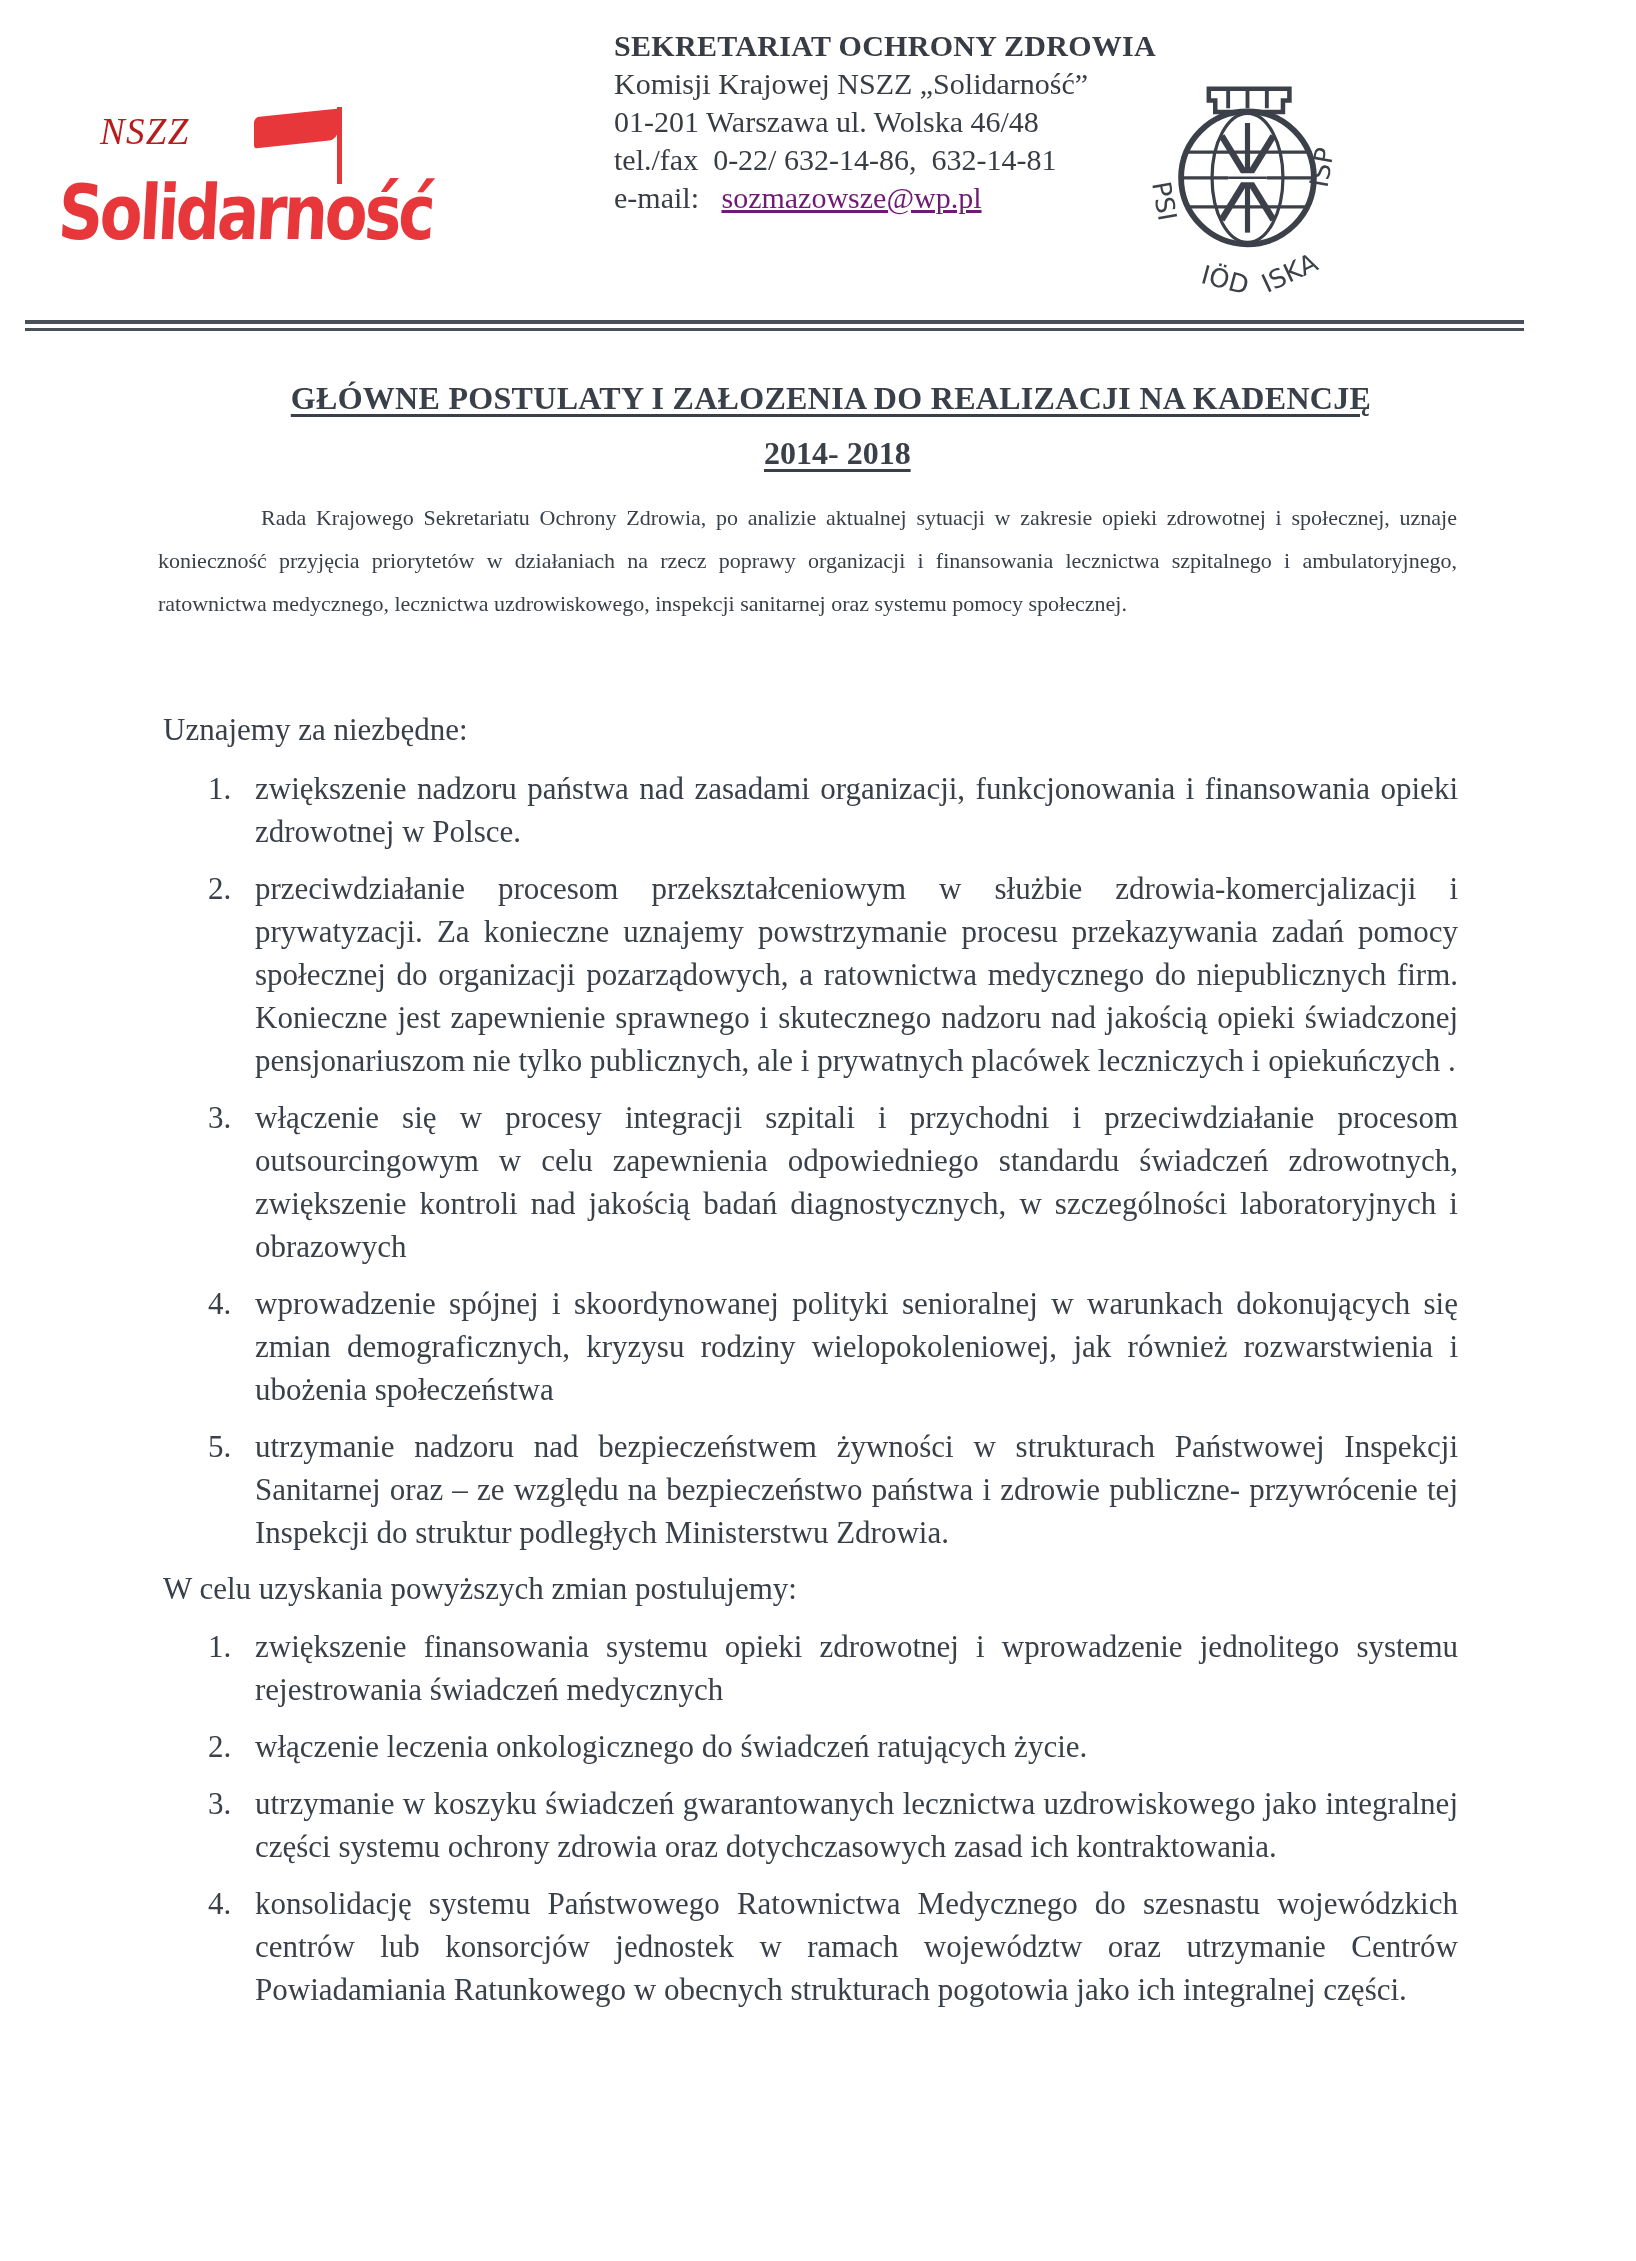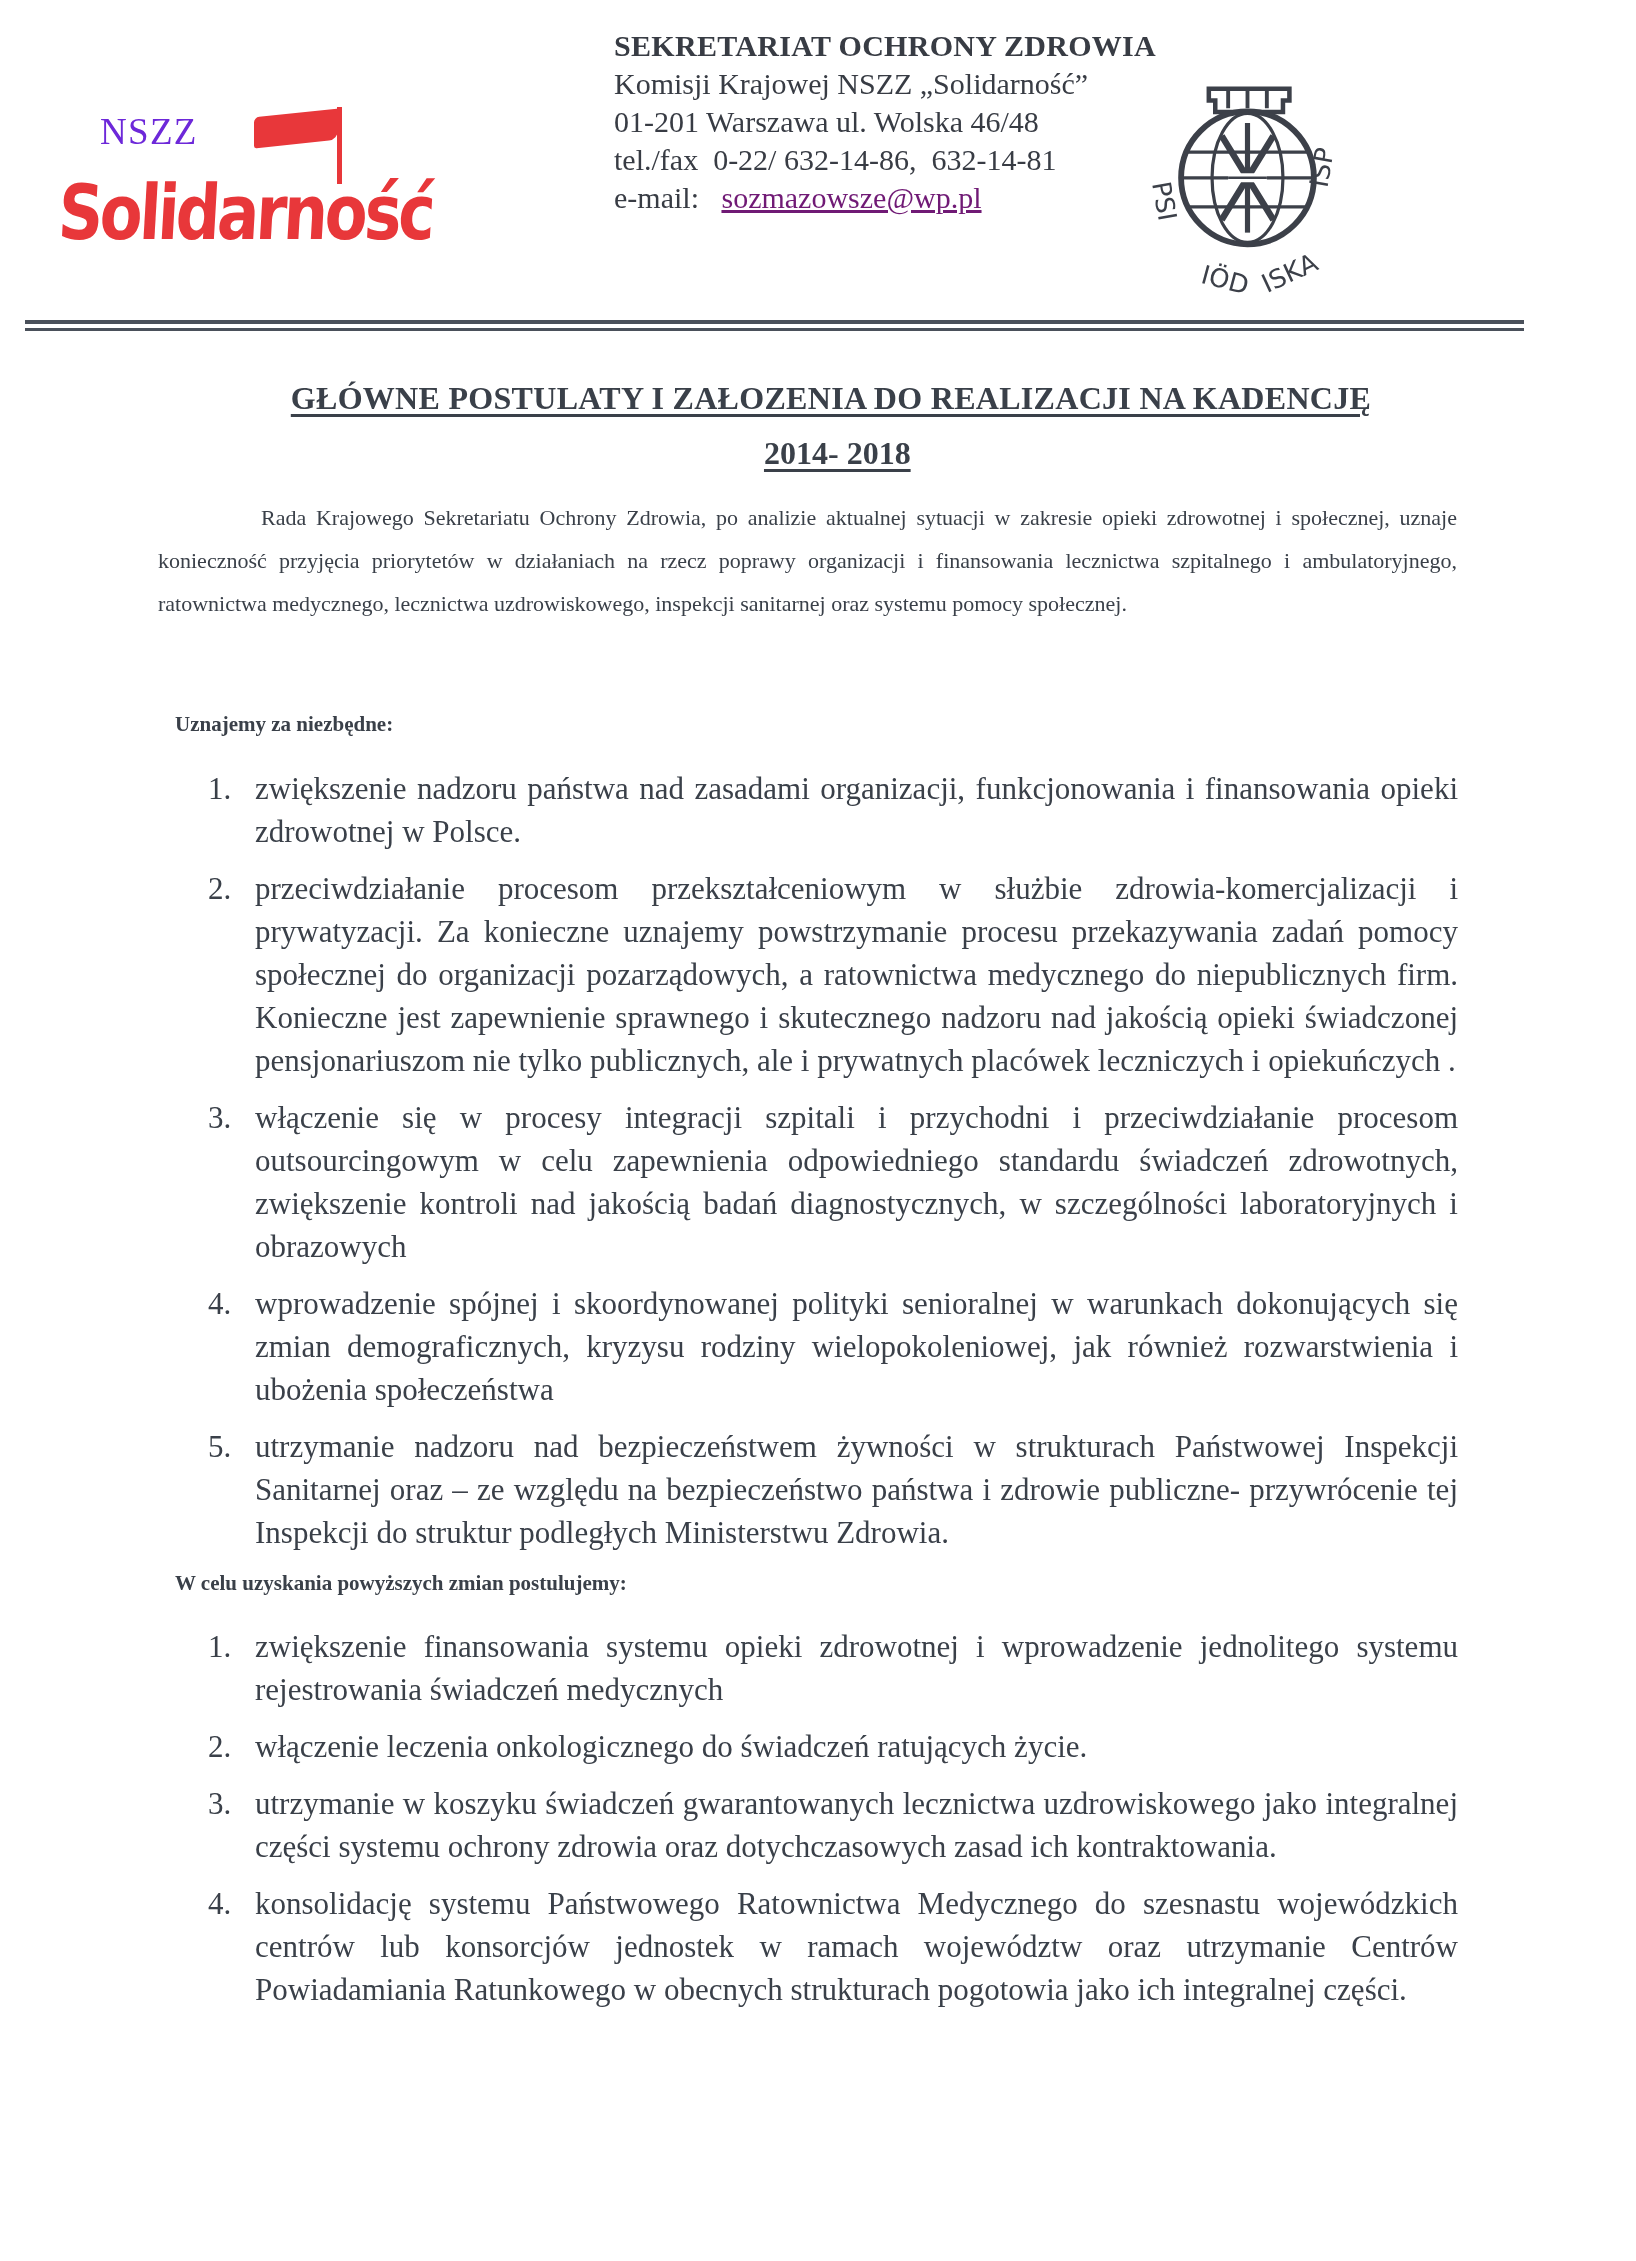--- a/index.html
+++ b/index.html
@@ -3,21 +3,21 @@
 <meta charset="utf-8">
 <style>
   html, body { margin: 0; padding: 0; background: #ffffff; }
   body { width: 1636px; height: 2261px; position: relative; overflow: hidden;
          font-family: "Liberation Serif", serif; color: #3a4049; }
   .abs { position: absolute; }
 
   
   #logo-left { left: 61px; top: 84px; width: 361px; height: 187px; }
   .nszz { position: absolute; left: 39px; top: 26px; font-family: "Liberation Serif", serif;
-          font-size: 37px; color: #6d28d9; letter-spacing: 1.3px; }
+          font-style: italic; font-size: 37px; color: #b91c1c; letter-spacing: 1.3px; }
   .solid { position: absolute; left: 0; top: 84px; font-family: "DejaVu Sans", sans-serif;
            font-weight: bold; font-size: 76px; color: #e8373a; letter-spacing: -3.9px;
            transform: scaleX(0.82) skewX(-4deg); transform-origin: left top; }
   .flag-pole { position: absolute; left: 276px; top: 22.6px; width: 5.2px; height: 77px; background: #e8373a; }
   .flag { position: absolute; left: 193px; top: 29px; width: 84px; height: 31px; background: #e8373a;
           border-radius: 5.2px 1.3px 9px 2.6px; transform: skewY(-6deg); }
 
   #header-text { left: 584px; top: 27px; font-size: 30px; line-height: 38px; color: #383c44; margin-left: 30px; }
   #header-text .org { font-weight: bold; font-size: 30px; letter-spacing: 0.3px; }
   #header-text .email-link { text-decoration: underline; color: #701a75; text-align: center; }
@@ -34,21 +34,21 @@
            font-size: 32px; text-decoration: underline; text-decoration-thickness: 2.6px;
            text-underline-offset: 5.2px; letter-spacing: 0.3px; padding-left: 13px; }
   #years { left: 0; width: 1636px; top: 435px; text-align: center; font-weight: bold;
            font-size: 32px; text-decoration: underline; text-decoration-thickness: 2.6px;
            text-underline-offset: 5.2px; padding-left: 19.3px; }
 
   
   .para { position: absolute; font-size: 22px; line-height: 43px; text-align: justify;
           text-align-last: left; }
   #intro { left: 158px; width: 1299px; top: 496px; text-indent: 103px; }
-  .section-heading { position: absolute; left: 175px; font-weight: bold; font-size: 21px; }
+  .section-heading { position: absolute; left: 163px; font-weight: normal; font-size: 31px; }
   #sec1-heading { top: 712px; }
   #sec2-heading { top: 1571px; }
 
   ol.items { position: absolute; left: 0; margin: 0; padding: 0; list-style: none; width: 1636px; }
   ol.items li { position: relative; margin-bottom: 14px; }
   ol.items .num { position: absolute; left: 208px; top: 0; font-size: 31px; line-height: 43px; }
   ol.items .txt { margin-left: 255px; width: 1203px; font-size: 31px; line-height: 43px;
                   text-align: justify; text-align-last: left; }
   #list1 { top: 767px; }
   #list2 { top: 1625px; }

